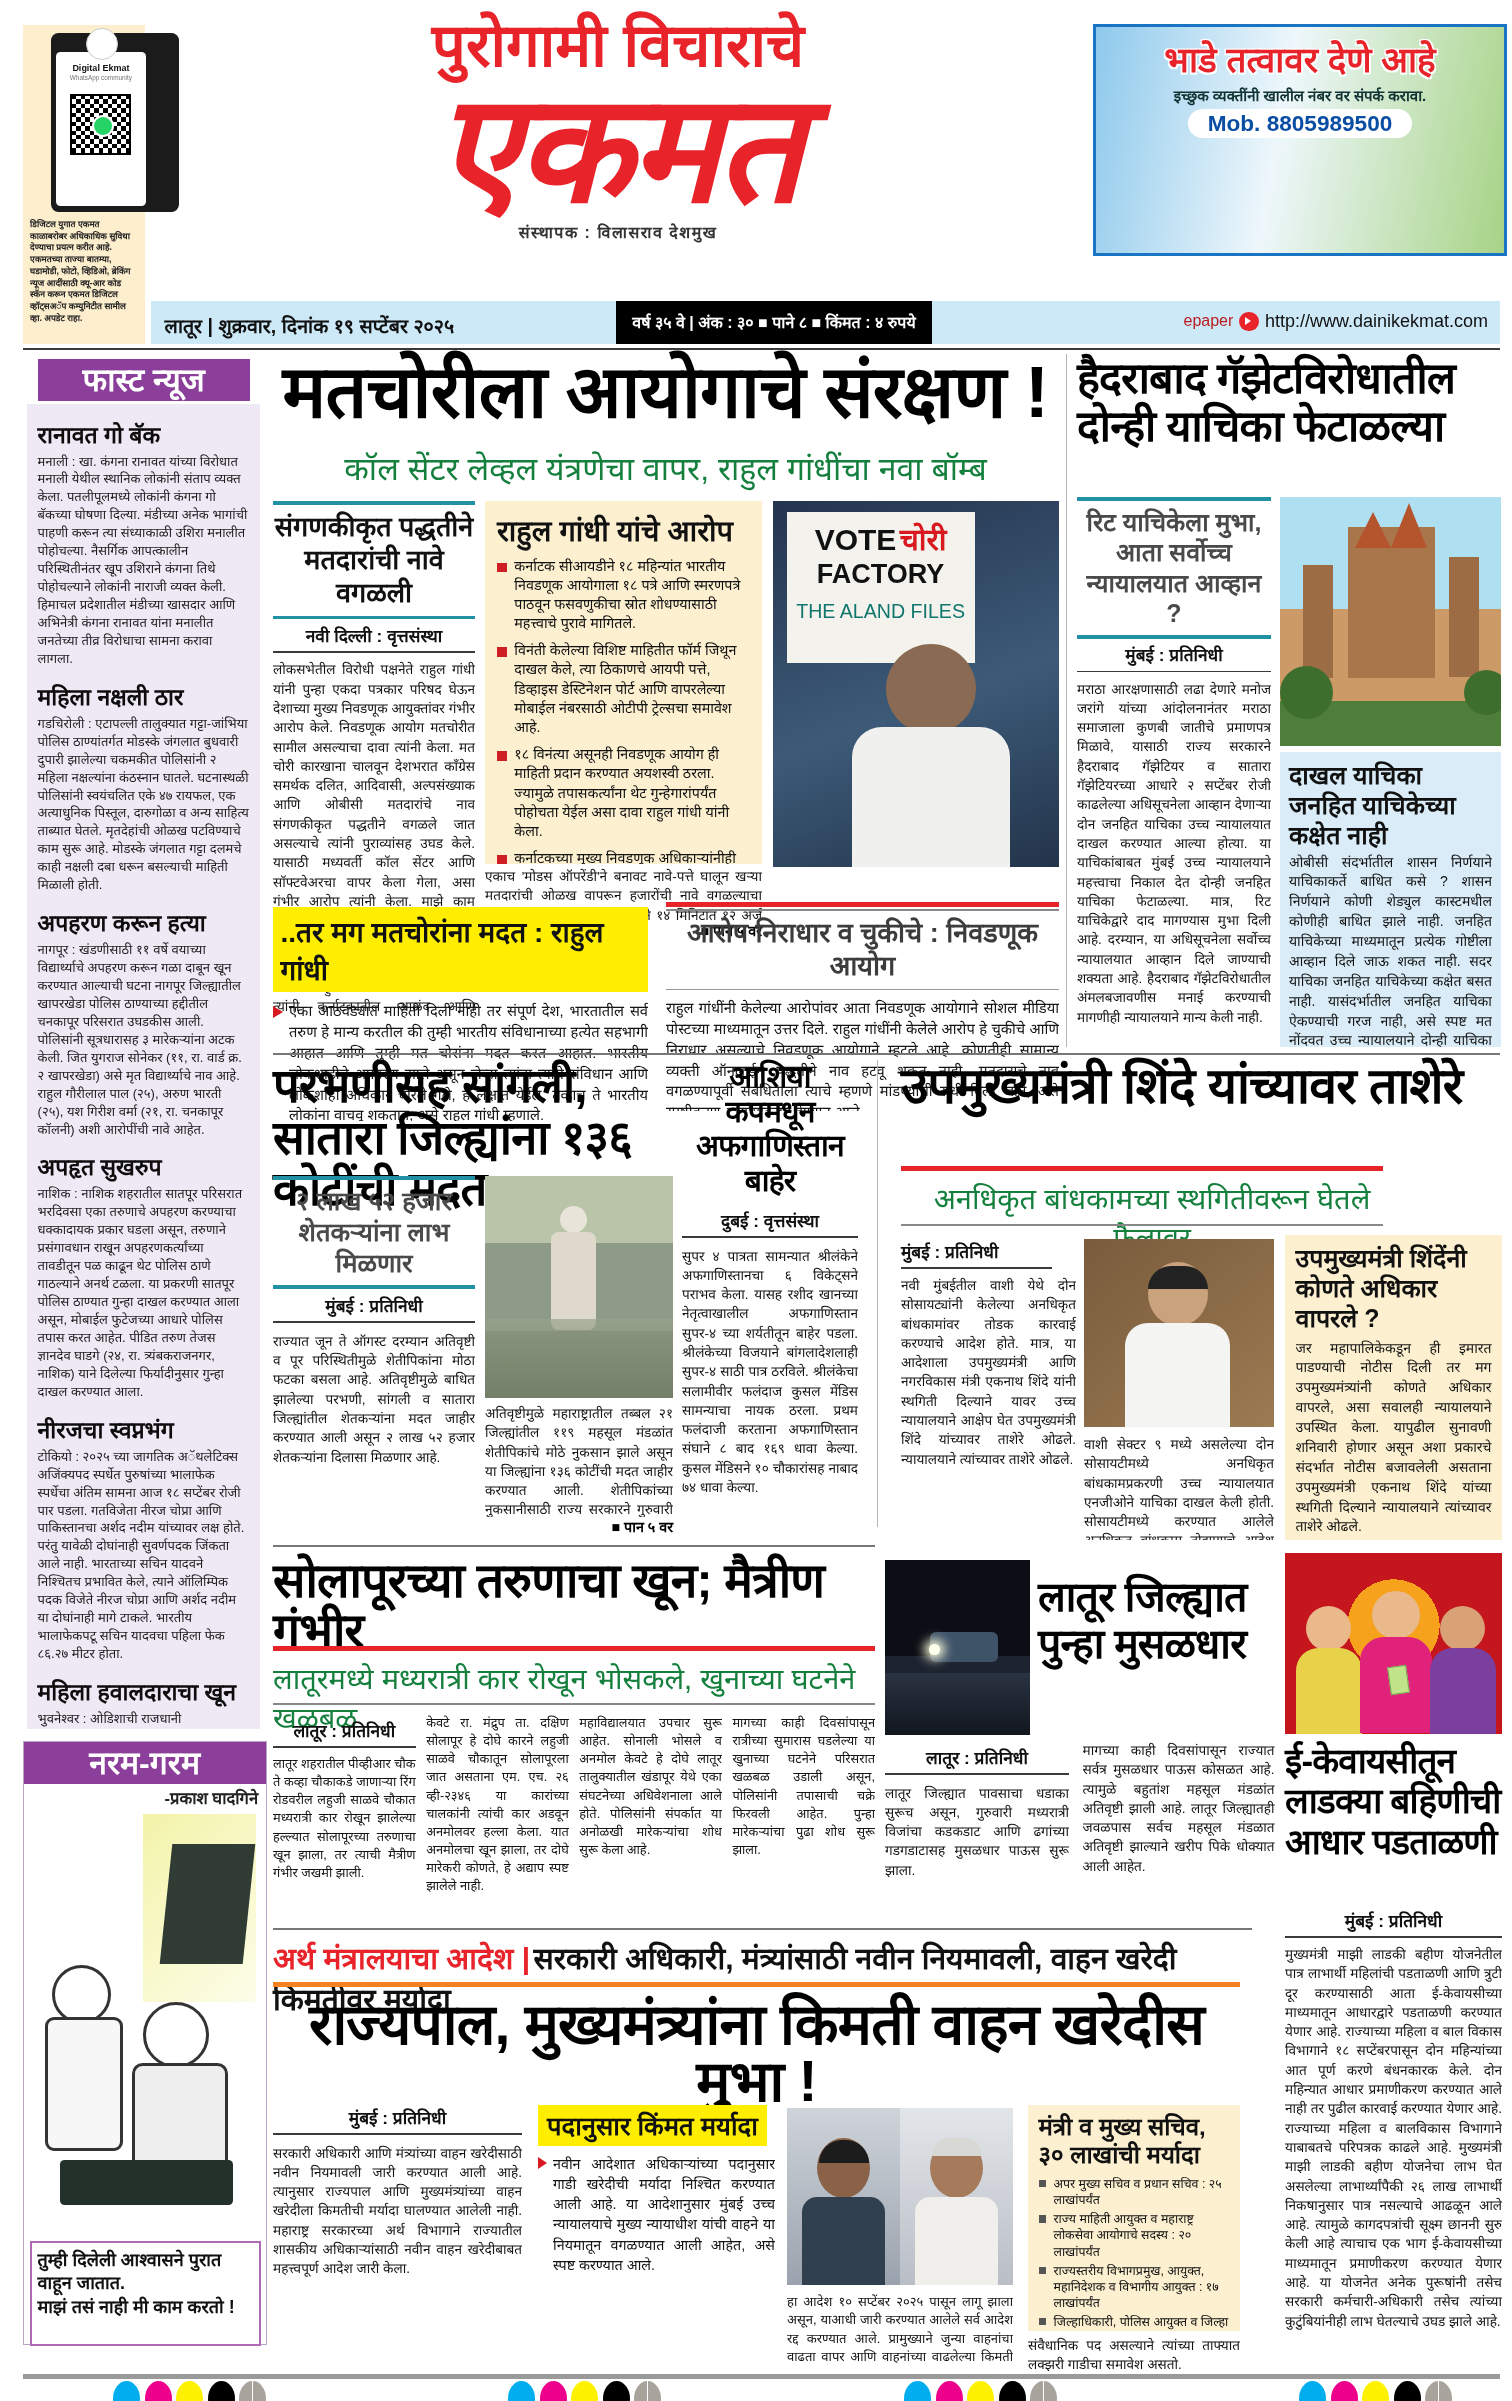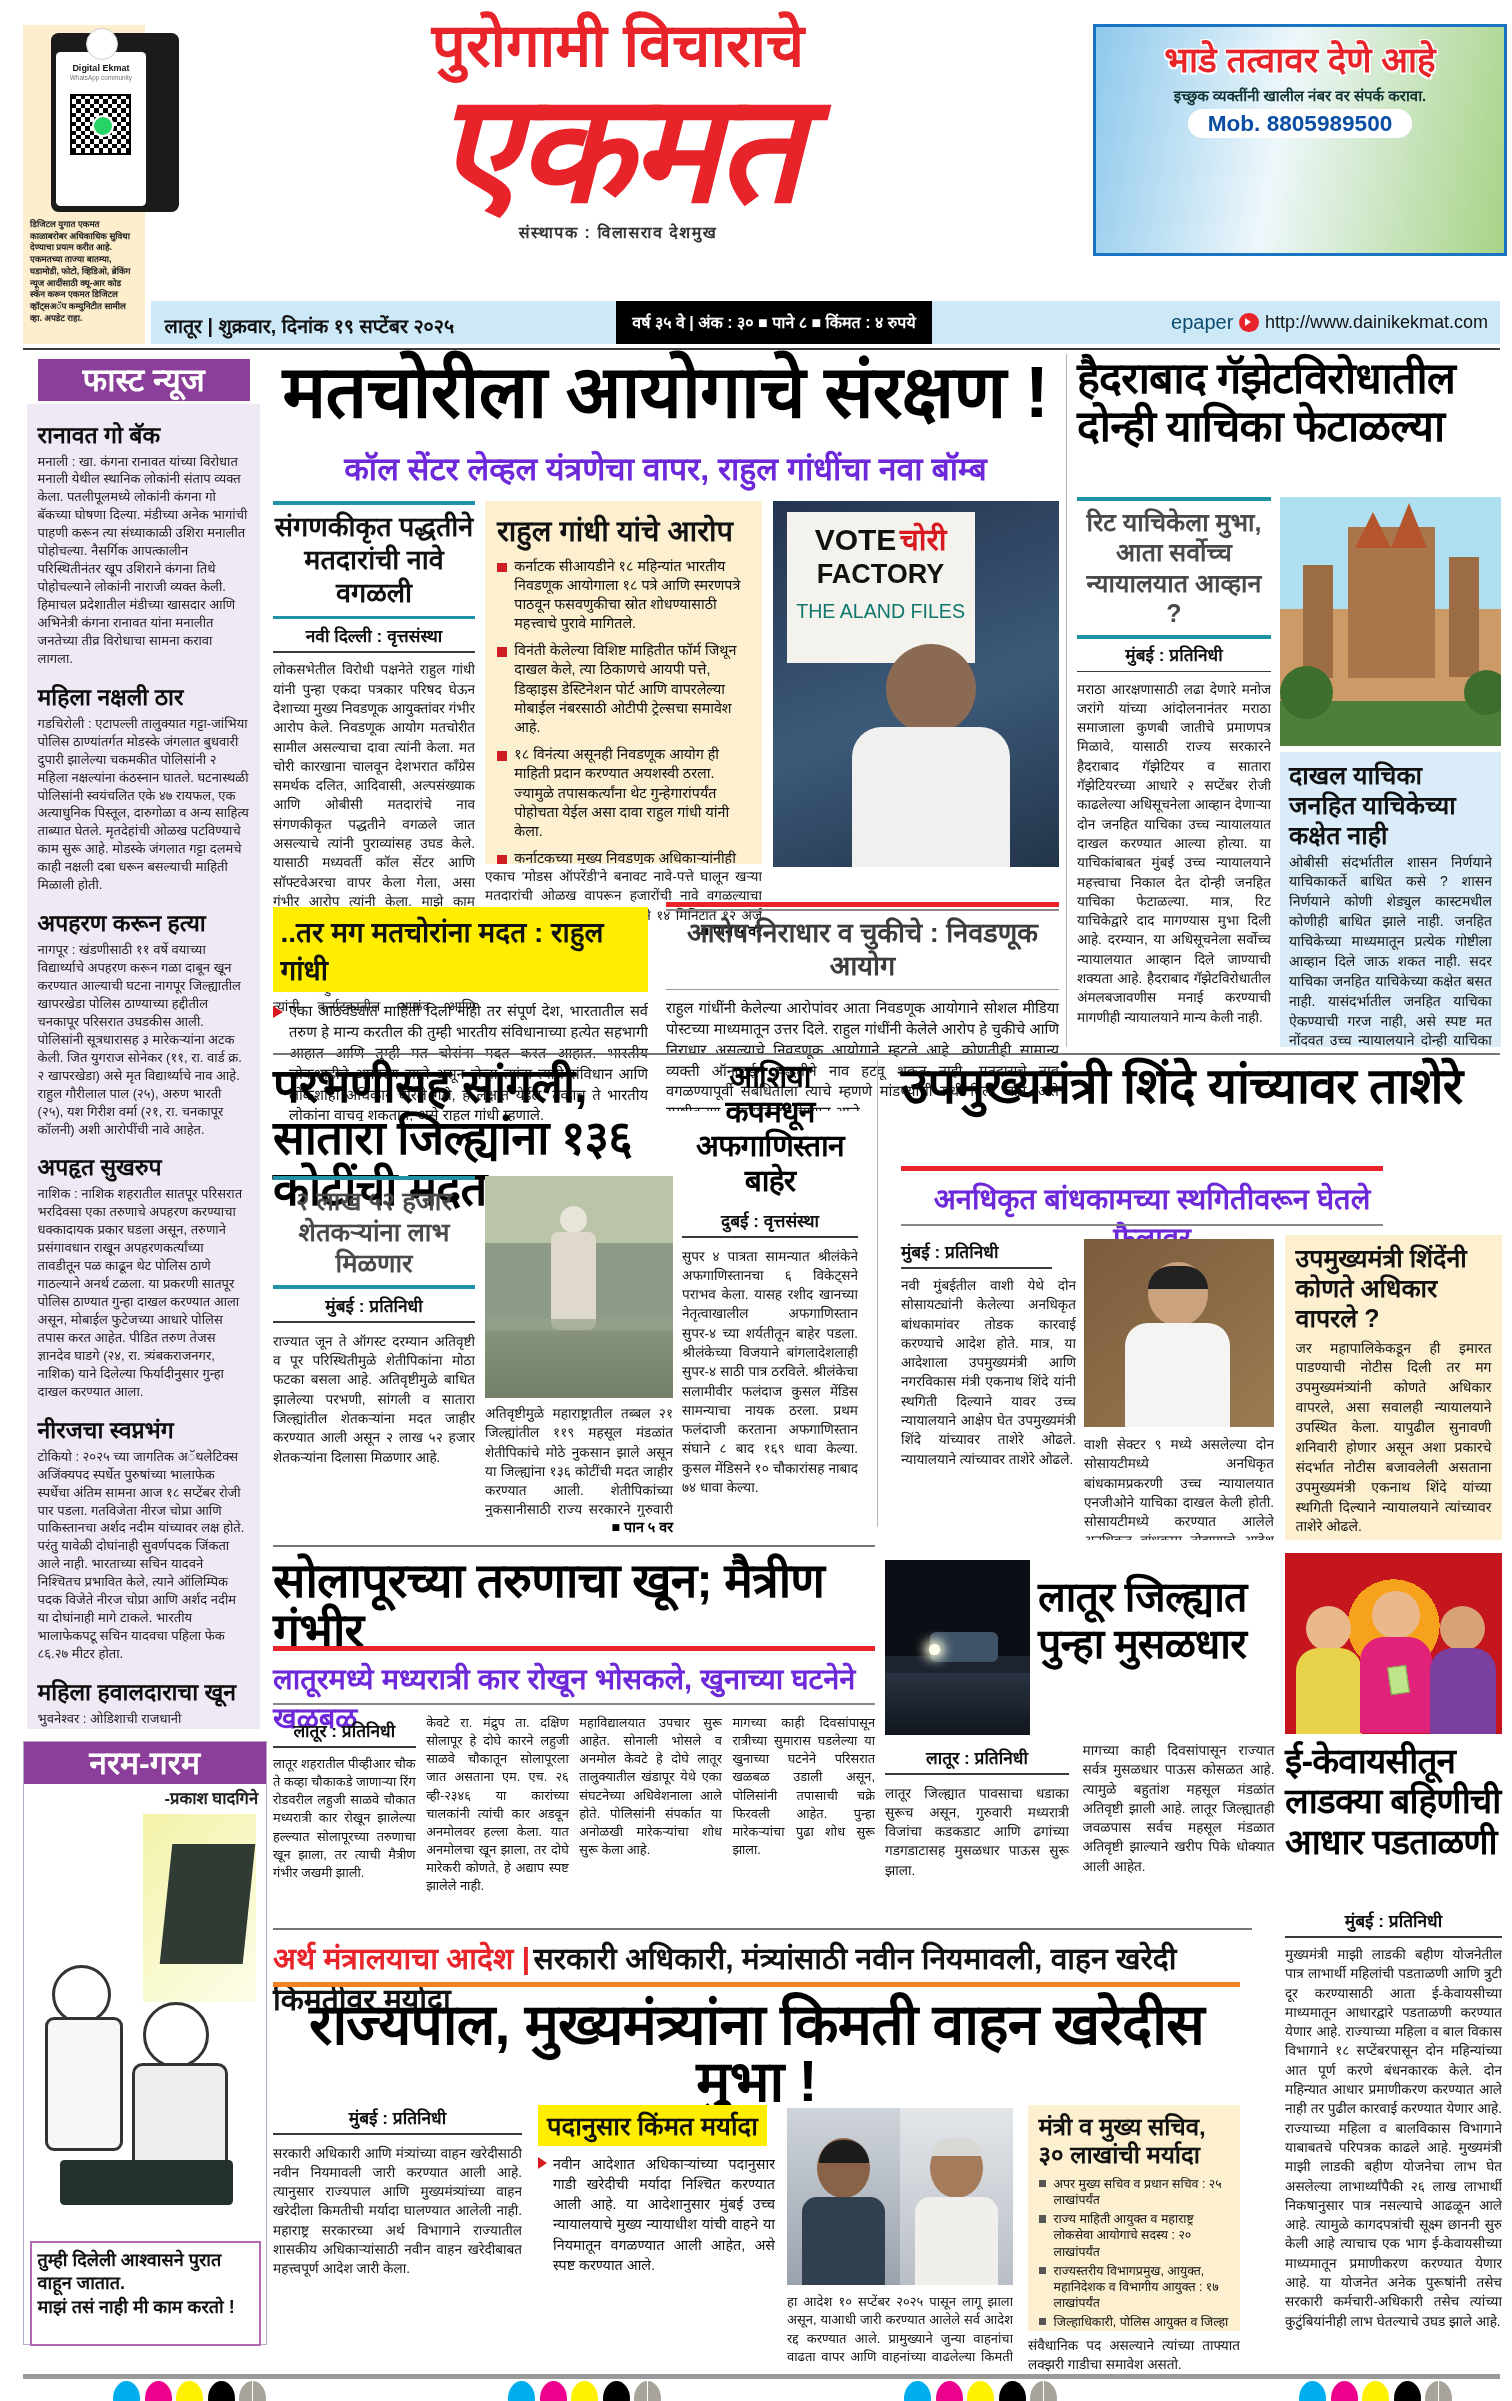--- a/index.html
+++ b/index.html
@@ -8,21 +8,21 @@
   .abs{position:absolute;}
   .teal{height:3.8px;background:#2191a5;}
   .thin{height:1.5px;background:#3a3a3a;}
   .gray-rule{height:2.3px;background:#888;}
   .red-rule{height:5.3px;background:#e8232a;}
   .orange-rule{height:4.5px;background:#f58220;}
   .box-head{font-weight:bold;text-align:center;color:#111;line-height:1.22;}
   .byline{font-weight:bold;text-align:center;font-size:17.3px;color:#111;padding:4.5px 0;}
   .bt{font-size:13.6px;line-height:1.42;text-align:justify;color:#131313;overflow:hidden;}
   .headline{font-weight:bold;color:#000;letter-spacing:-0.8px;}
-  .subhead{font-weight:bold;color:#6d28d9;}
+  .subhead{font-weight:normal;color:#15803d;}
   .photo{overflow:hidden;}
   .fn-item-title{font-weight:bold;font-size:23px;color:#0d0d0d;margin:12px 0 3px 0;}
   .fn-item-body{font-size:13px;line-height:1.38;color:#1c1c1c;}
   .bullet{display:flex;gap:7.5px;margin-bottom:7.5px;}
   .sq{flex:0 0 9.8px;width:9.8px;height:9.8px;background:#cf1f25;margin-top:6px;}
   .cream{background:#fdf0d0;}
   .dotrow{display:flex;gap:4.5px;}
   .dot{width:27px;height:35px;border-radius:50%;}
   .dc{background:#00aeef}.dm{background:#ec008c}.dy{background:#fff200}.dk{background:#000}
   .dg{background:linear-gradient(90deg,#a8a39b 48%,#fff 48%,#fff 52%,#a8a39b 52%);}
@@ -63,21 +63,21 @@
     <div style="display:inline-block;background:#fff;color:#0a4ea3;font-weight:bold;font-size:22.6px;
                 padding:1.5px 19.6px;border-radius:18px;margin-top:4.5px;">Mob. 8805989500</div>
   </div>
 
   <div class="abs" style="left:151px;top:301px;width:1349px;height:43px;background:#cde9f8;">
     <div class="abs" style="left:13.6px;top:10.5px;font-weight:bold;font-size:19.6px;">लातूर | शुक्रवार, दिनांक १९ सप्टेंबर २०२५</div>
     <div class="abs" style="left:465px;top:0;width:316px;height:43px;background:#000;color:#fff;text-align:center;">
       <span style="font-weight:bold;font-size:16px;line-height:43px;">वर्ष ३५ वे | अंक : ३० ■ पाने ८ ■ किंमत : ४ रुपये</span>
     </div>
     <div class="abs" style="right:12px;top:9.8px;display:flex;align-items:center;gap:6px;">
-      <span style="font-size:20px;color:#0c4a6e;">epaper</span>
+      <span style="font-size:16px;color:#b91c1c;">epaper</span>
       <span style="width:19.6px;height:19.6px;border-radius:50%;background:#e8232a;display:inline-block;position:relative;">
         <span style="position:absolute;left:6px;top:5.3px;width:0;height:0;border-left:6px solid #fff;border-top:4.5px solid transparent;border-bottom:4.5px solid transparent;"></span>
       </span>
       <span style="font-size:18px;color:#111;">http://www.dainikekmat.com</span>
     </div>
   </div>
   <div class="abs thin" style="left:22.6px;top:348px;width:1477px;"></div>
 
   <div class="abs" style="left:22.6px;top:354px;width:242px;height:1378px;">
     <div class="abs" style="left:15px;top:4.5px;width:212px;height:42px;background:#8b3f9a;color:#fff;text-align:center;">

